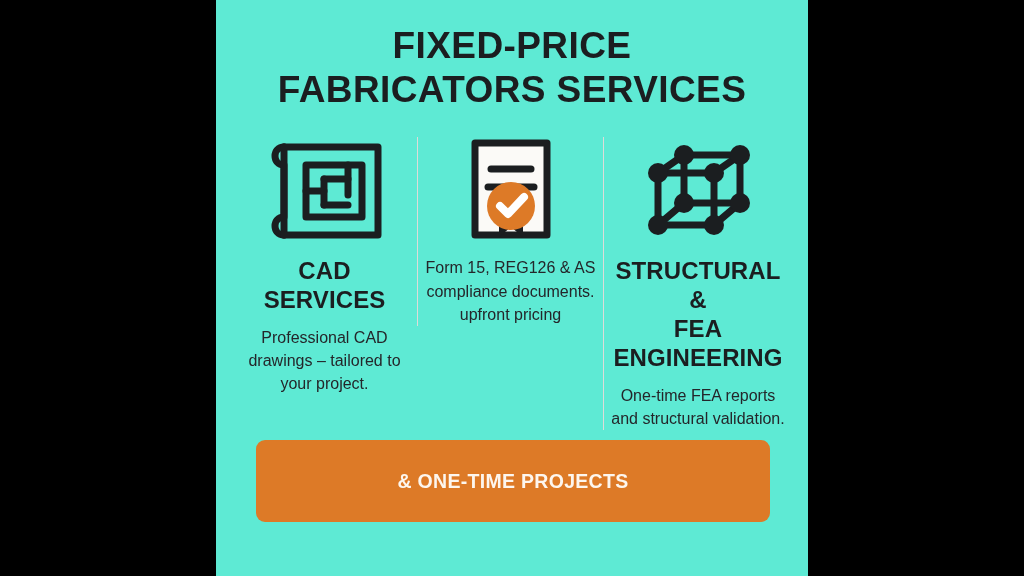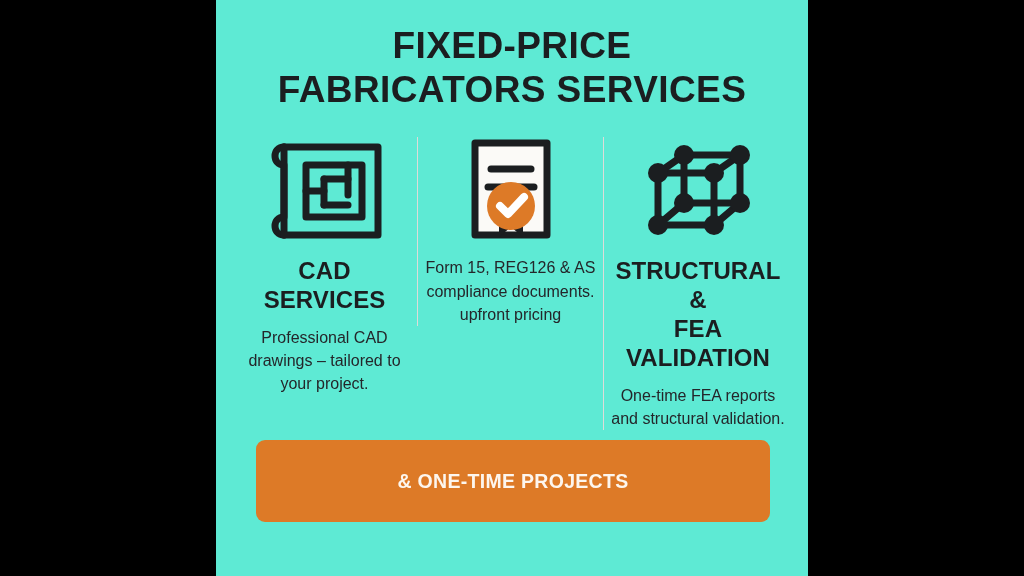--- a/index.html
+++ b/index.html
@@ -186,21 +186,21 @@
               <circle cx="78" cy="88" r="10"></circle>
               <circle cx="48" cy="18" r="10"></circle>
               <circle cx="104" cy="18" r="10"></circle>
               <circle cx="104" cy="66" r="10"></circle>
               <circle cx="48" cy="66" r="10"></circle>
             </g>
           </svg>
         </div>
         <div class="col-heading">
           <div>STRUCTURAL &amp;</div>
-          <div>FEA VALIDATION</div>
+          <div>FEA ENGINEERING</div>
         </div>
         <div class="col-body">One-time FEA reports and structural validation.</div>
       </div>
 
     </div>
 
     <div id="banner">
       <div id="banner-text">
         <div>&amp; ONE-TIME PROJECTS</div>
       </div>

